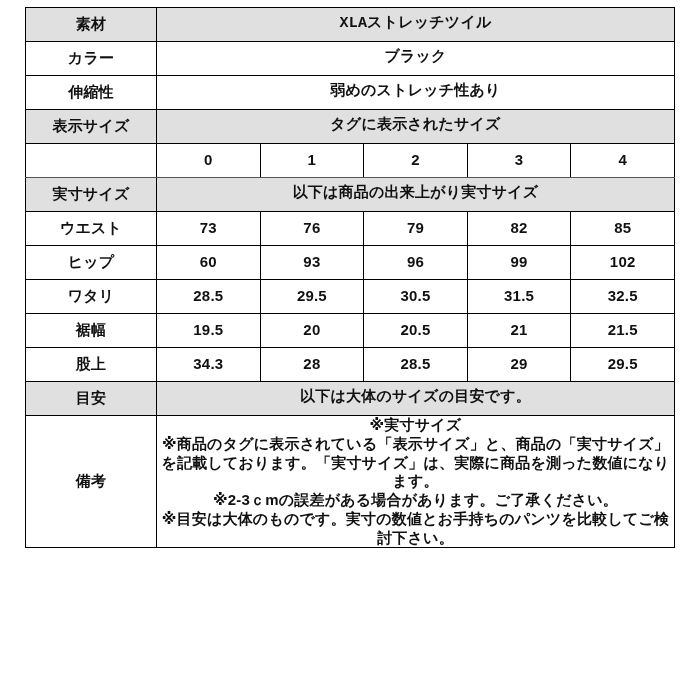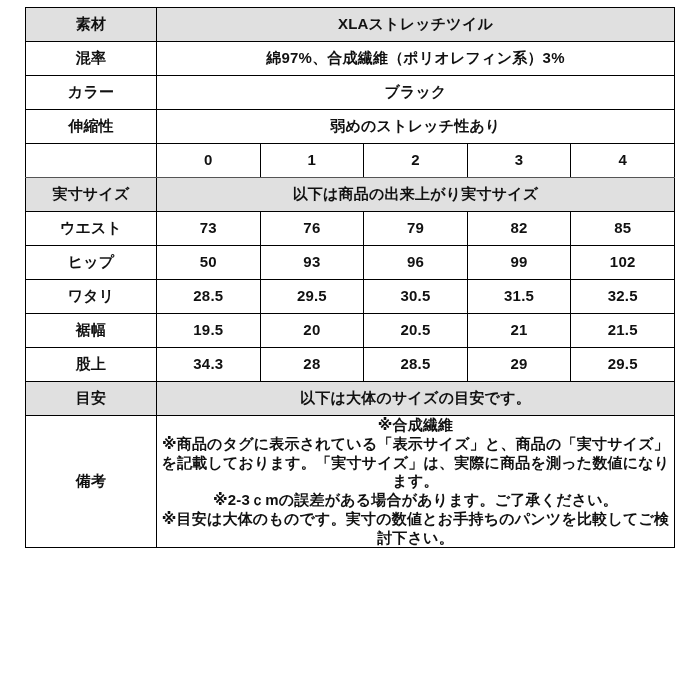--- a/index.html
+++ b/index.html
@@ -67,43 +67,44 @@
     font-size: 14.5px;
     font-weight: bold;
     line-height: 1.62;
     height: auto;
   }
   td.notes-body p {
     margin: 0;
   }
   .merged {
     text-align: center;
+    font-family: Liberation Mono, monospace;
   }
 </style>
 </head>
 <body>
 
 <div id="spec-sheet">
   <table class="spec-table">
     <tbody>
         <tr>
           <td class="label-cell shaded">素材</td>
           <td colspan="5" class="merged shaded">XLAストレッチツイル</td>
         </tr>
         <tr>
-          <td class="label-cell plain">混率</td>
-          <td colspan="5" class="merged plain">綿97%、合成繊維（ポリオレフィン系）3%</td>
-        </tr>
-        <tr>
           <td class="label-cell plain">カラー</td>
           <td colspan="5" class="merged plain">ブラック</td>
         </tr>
         <tr>
           <td class="label-cell plain">伸縮性</td>
           <td colspan="5" class="merged plain">弱めのストレッチ性あり</td>
+        </tr>
+        <tr>
+          <td class="label-cell shaded">表示サイズ</td>
+          <td colspan="5" class="merged shaded">タグに表示されたサイズ</td>
         </tr>
         <tr class="sizenum-row">
           <td class="label-cell plain"></td>
           <td class="size-col plain">0</td>
           <td class="size-col plain">1</td>
           <td class="size-col plain">2</td>
           <td class="size-col plain">3</td>
           <td class="size-col plain">4</td>
         </tr>
         <tr>
@@ -113,21 +114,21 @@
         <tr>
           <td class="label-cell plain">ウエスト</td>
           <td class="size-col plain">73</td>
           <td class="size-col plain">76</td>
           <td class="size-col plain">79</td>
           <td class="size-col plain">82</td>
           <td class="size-col plain">85</td>
         </tr>
         <tr>
           <td class="label-cell plain">ヒップ</td>
-          <td class="size-col plain">50</td>
+          <td class="size-col plain">60</td>
           <td class="size-col plain">93</td>
           <td class="size-col plain">96</td>
           <td class="size-col plain">99</td>
           <td class="size-col plain">102</td>
         </tr>
         <tr>
           <td class="label-cell plain">ワタリ</td>
           <td class="size-col plain">28.5</td>
           <td class="size-col plain">29.5</td>
           <td class="size-col plain">30.5</td>
@@ -150,21 +151,21 @@
           <td class="size-col plain">29</td>
           <td class="size-col plain">29.5</td>
         </tr>
         <tr>
           <td class="label-cell shaded">目安</td>
           <td colspan="5" class="merged shaded">以下は大体のサイズの目安です。</td>
         </tr>
         <tr>
           <td class="label-cell plain notes-label">備考</td>
           <td colspan="5" class="plain notes-body">
-            <p>※合成繊維</p>
+            <p>※実寸サイズ</p>
             <p>※商品のタグに表示されている「表示サイズ」と、商品の「実寸サイズ」を記載しております。「実寸サイズ」は、実際に商品を測った数値になります。</p>
             <p>※2-3ｃmの誤差がある場合があります。ご了承ください。</p>
             <p>※目安は大体のものです。実寸の数値とお手持ちのパンツを比較してご検討下さい。</p>
           </td>
         </tr>
       </tbody>
   </table>
 </div>
 
 </body></html>

